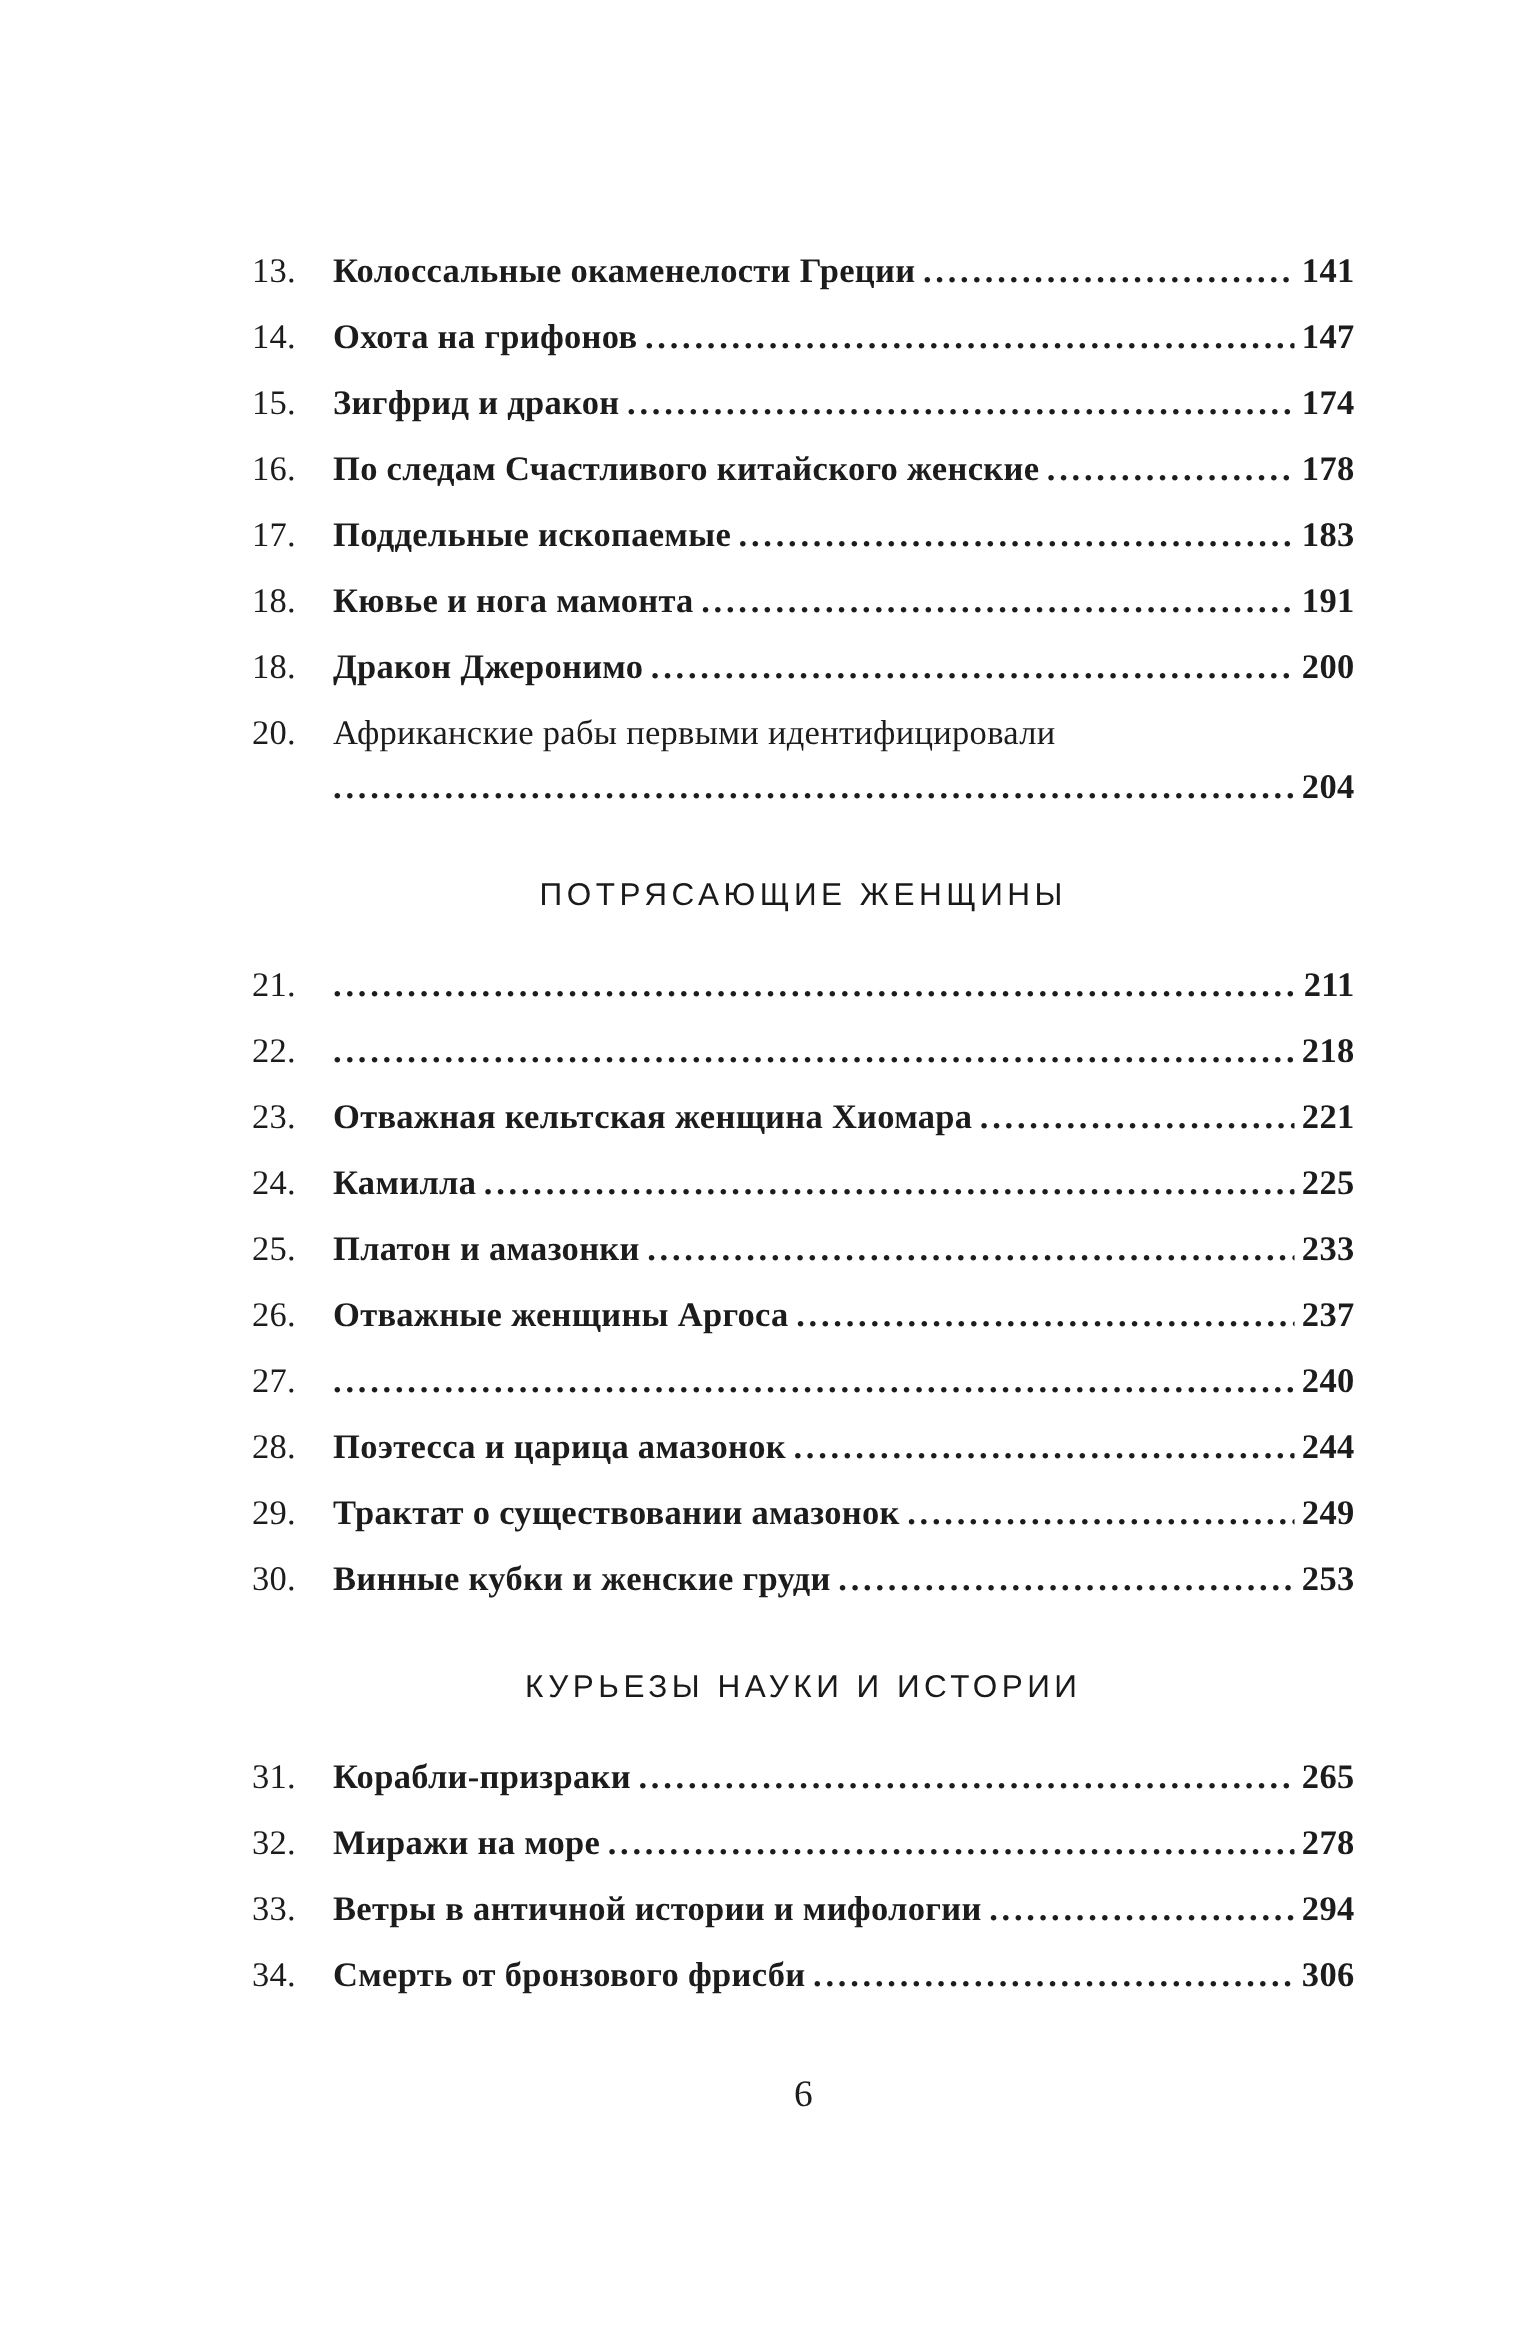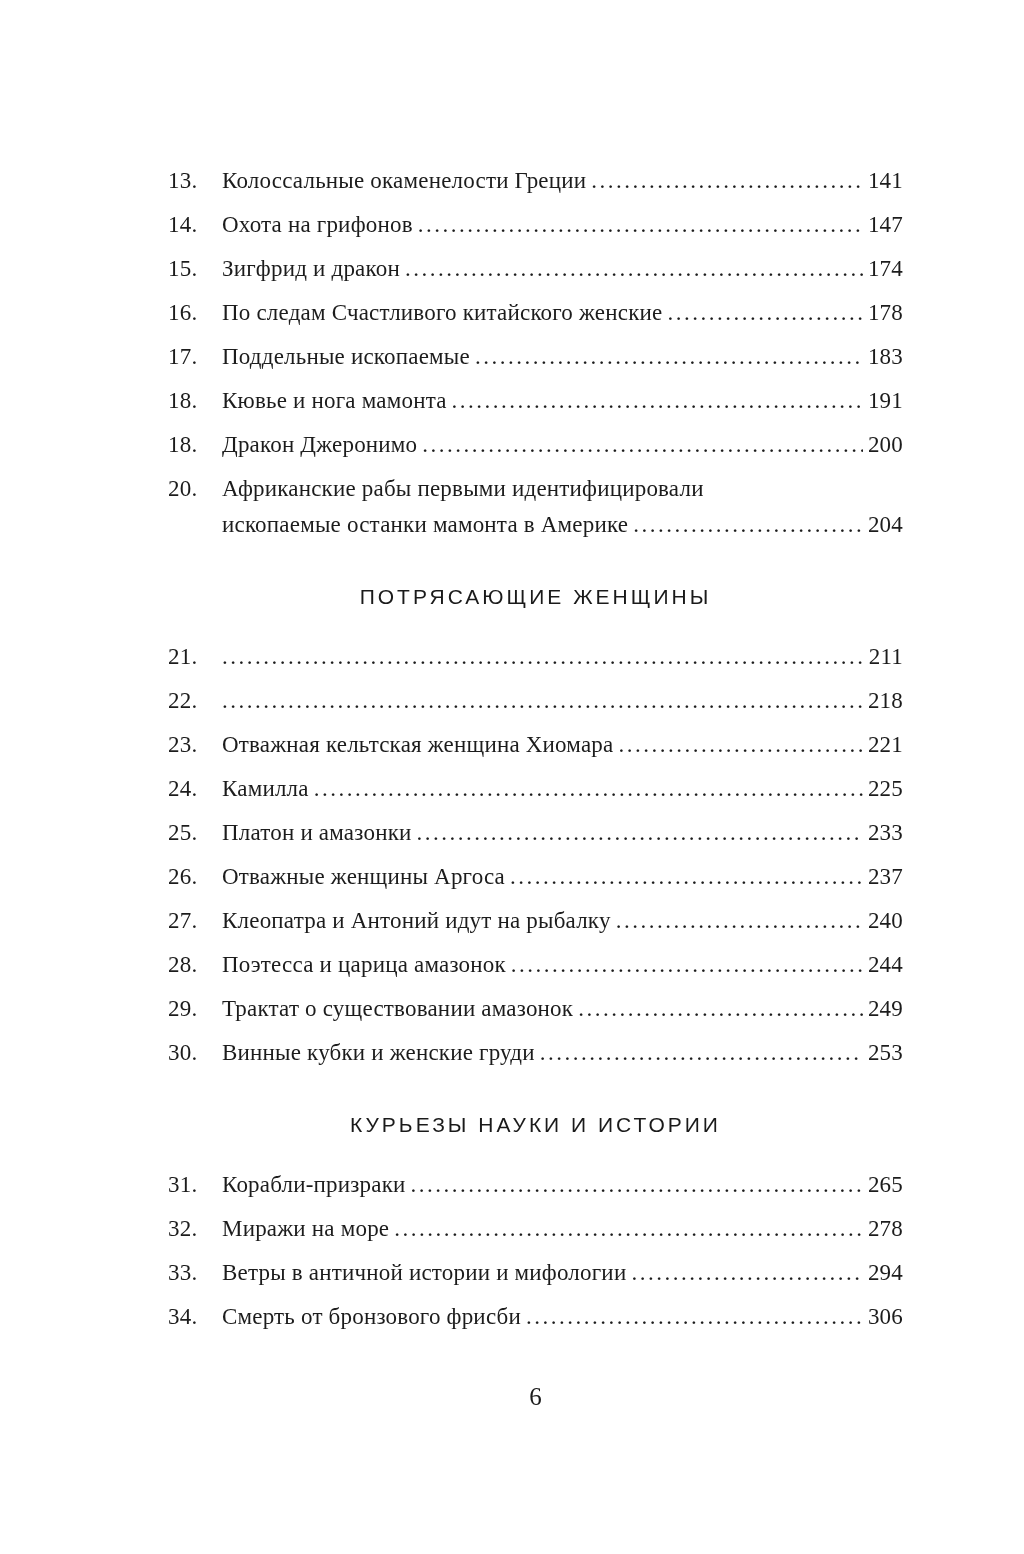--- a/index.html
+++ b/index.html
@@ -42,20 +42,21 @@
     flex: 1;
     min-width: 0;
   }
   .cont-line {
     line-height: 36px;
   }
   .leader-line {
     display: flex;
     align-items: baseline;
     line-height: 36px;
+    font-weight: bold;
   }
   .leader-line .t {
     white-space: nowrap;
     margin-right: 5px;
   }
   .leader-line .dots {
     flex: 1;
     overflow: hidden;
     white-space: nowrap;
     letter-spacing: 2.5px;
@@ -157,21 +158,20 @@
             <span class="dots">................................................................................................................................................................</span>
             <span class="pg">200</span>
           </div>
         </span>
       </div>
       <div class="entry">
         <span class="num">20.</span>
         <span class="content">
           <div class="cont-line">Африканские рабы первыми идентифицировали</div>
           <div class="leader-line">
-            <span class="t">ископаемые останки мамонта в Америке</span>
             <span class="dots">................................................................................................................................................................</span>
             <span class="pg">204</span>
           </div>
         </span>
       </div>
       <div class="section-heading">ПОТРЯСАЮЩИЕ ЖЕНЩИНЫ</div>
       <div class="entry">
         <span class="num">21.</span>
         <span class="content">
           <div class="leader-line">
@@ -226,21 +226,20 @@
             <span class="t">Отважные женщины Аргоса</span>
             <span class="dots">................................................................................................................................................................</span>
             <span class="pg">237</span>
           </div>
         </span>
       </div>
       <div class="entry">
         <span class="num">27.</span>
         <span class="content">
           <div class="leader-line">
-            <span class="t">Клеопатра и Антоний идут на рыбалку</span>
             <span class="dots">................................................................................................................................................................</span>
             <span class="pg">240</span>
           </div>
         </span>
       </div>
       <div class="entry">
         <span class="num">28.</span>
         <span class="content">
           <div class="leader-line">
             <span class="t">Поэтесса и царица амазонок</span>

